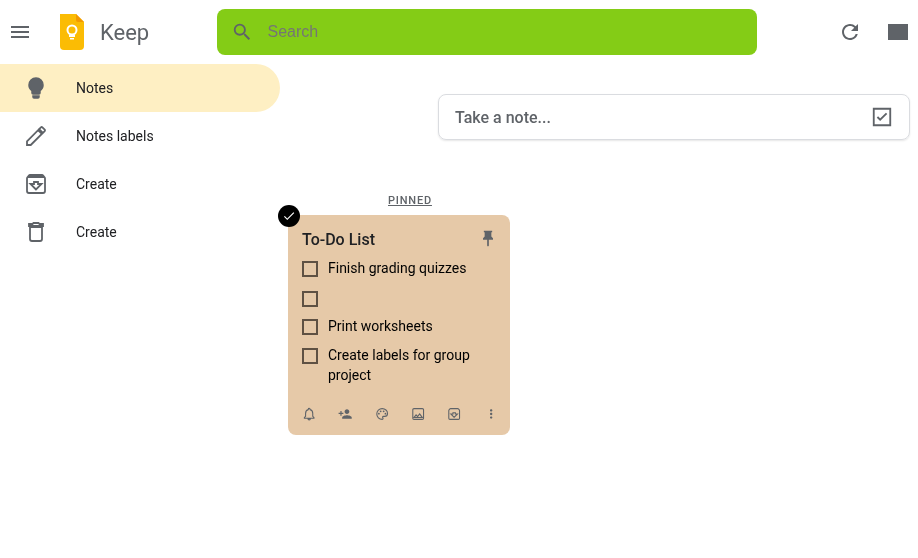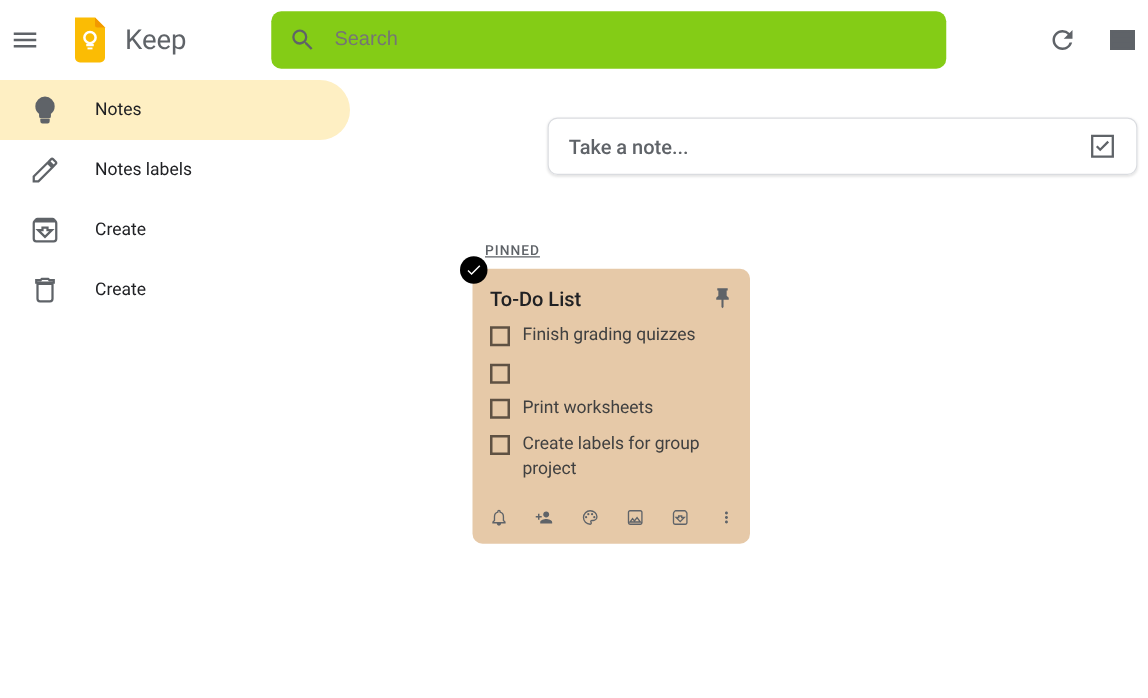--- a/index.html
+++ b/index.html
@@ -123,21 +123,20 @@
     .section-label {
       margin-left: 100px;
       margin-top: 54px;
       font-size: 11px;
       font-weight: 500;
       letter-spacing: 0.8px;
       color: #5f6368;
       text-decoration: underline;
     }
     .note-card {
-      margin-left: 90px;
       margin-top: 8px;
       width: 222px;
       background: #e6c9a8;
       border-radius: 8px;
       padding: 14px 12px 8px 14px;
       position: relative;
     }
     .select-badge {
       position: absolute;
       left: -10px;
@@ -159,21 +158,21 @@
       font-weight: 500;
       color: #202124;
     }
     .pin-icon { color: #5f6368; cursor: pointer; }
     .checklist-item {
       display: flex;
       align-items: flex-start;
       gap: 10px;
       margin-bottom: 10px;
       font-size: 14px;
-      color: #404040;
+      color: #000000;
     }
     .checkbox {
       width: 16px; height: 16px;
       flex-shrink: 0;
       border: 2px solid #5f5143;
       margin-top: 2px;
       cursor: pointer;
     }
     .checklist-item span {
       line-height: 1.4;

